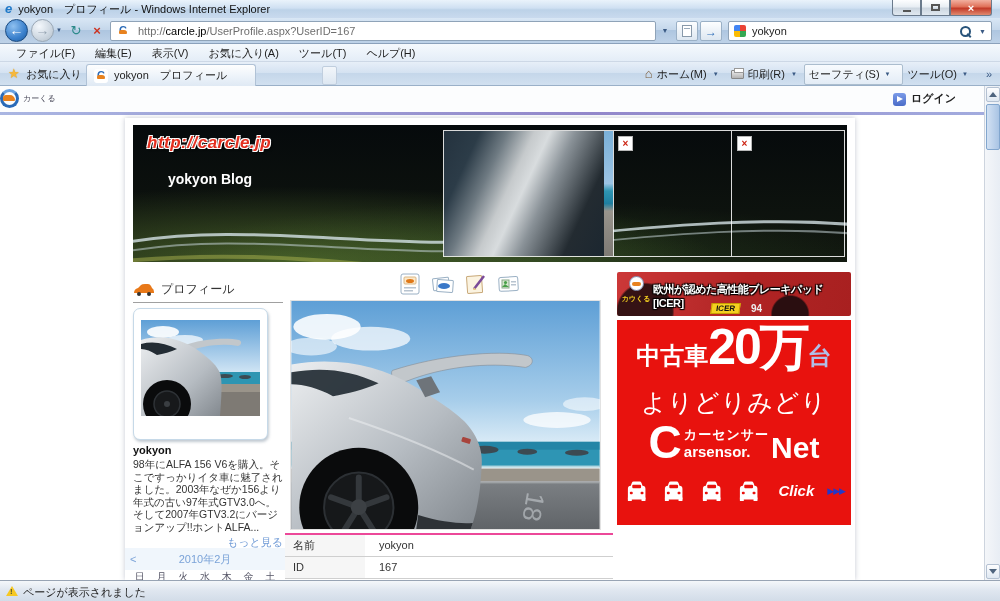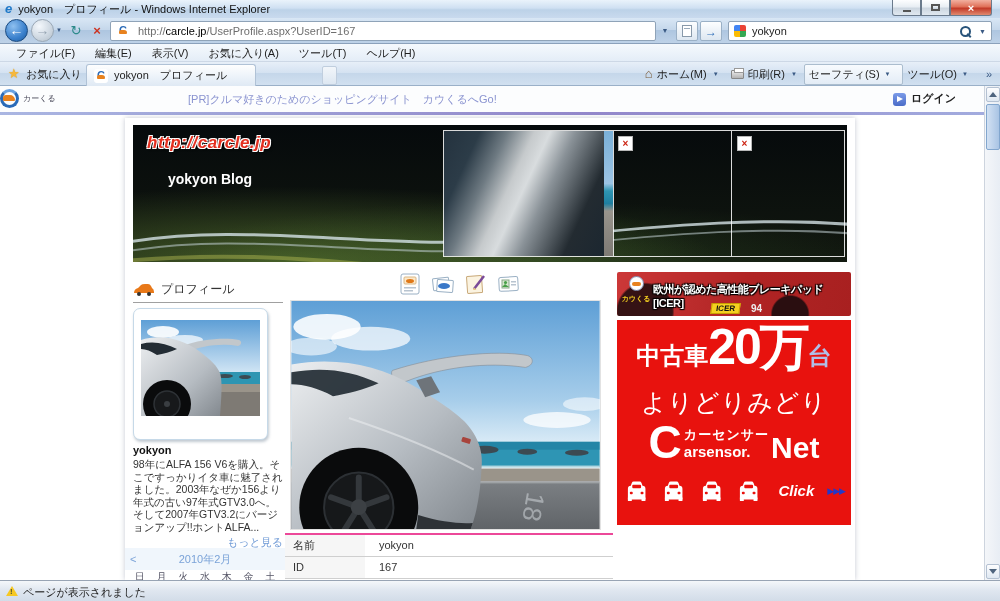--- a/index.html
+++ b/index.html
@@ -266,21 +266,20 @@
     </div>
   </div>
 
   <div class="viewport">
 
     <div class="site-header">
       <div class="carcle-logo">
         <span class="logo-c"></span>
         <span class="logo-text">カーくる</span>
       </div>
-      <span class="pr-link">[PR]クルマ好きのためのショッピングサイト　カウくるへGo!</span>
       <div class="login">
         <span class="login-ico"></span>
         <span>ログイン</span>
       </div>
       <div class="header-rule"></div>
     </div>
 
     <div class="page-container">
 
       <div class="banner">

